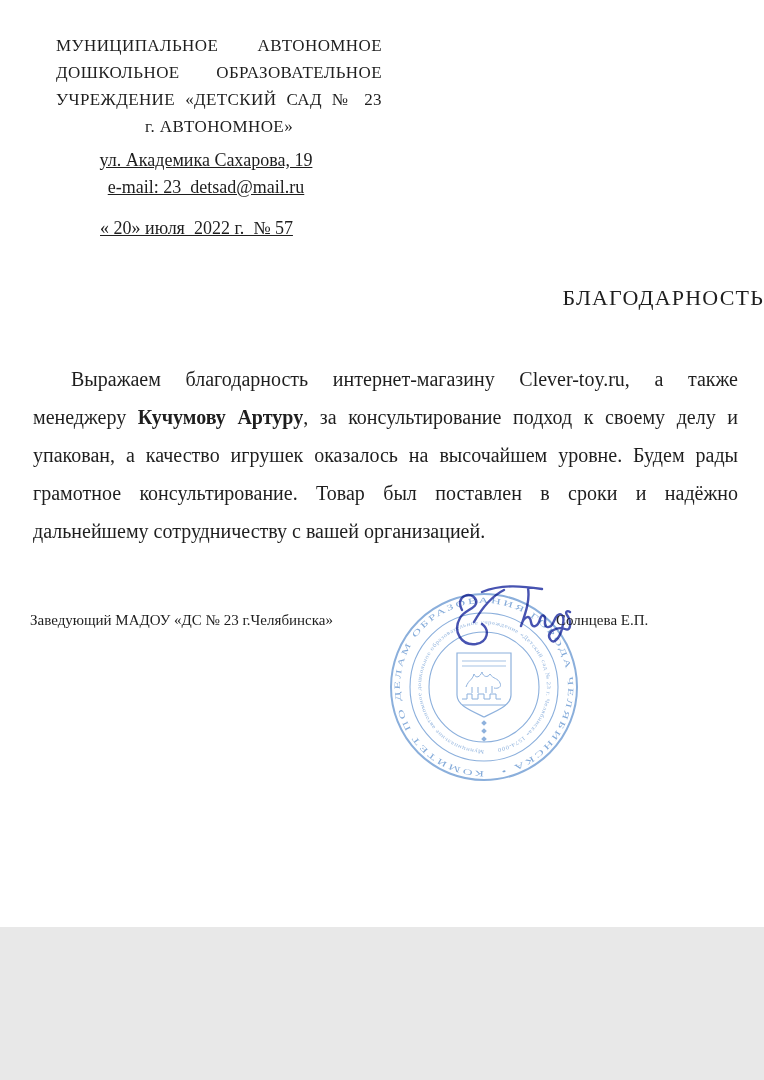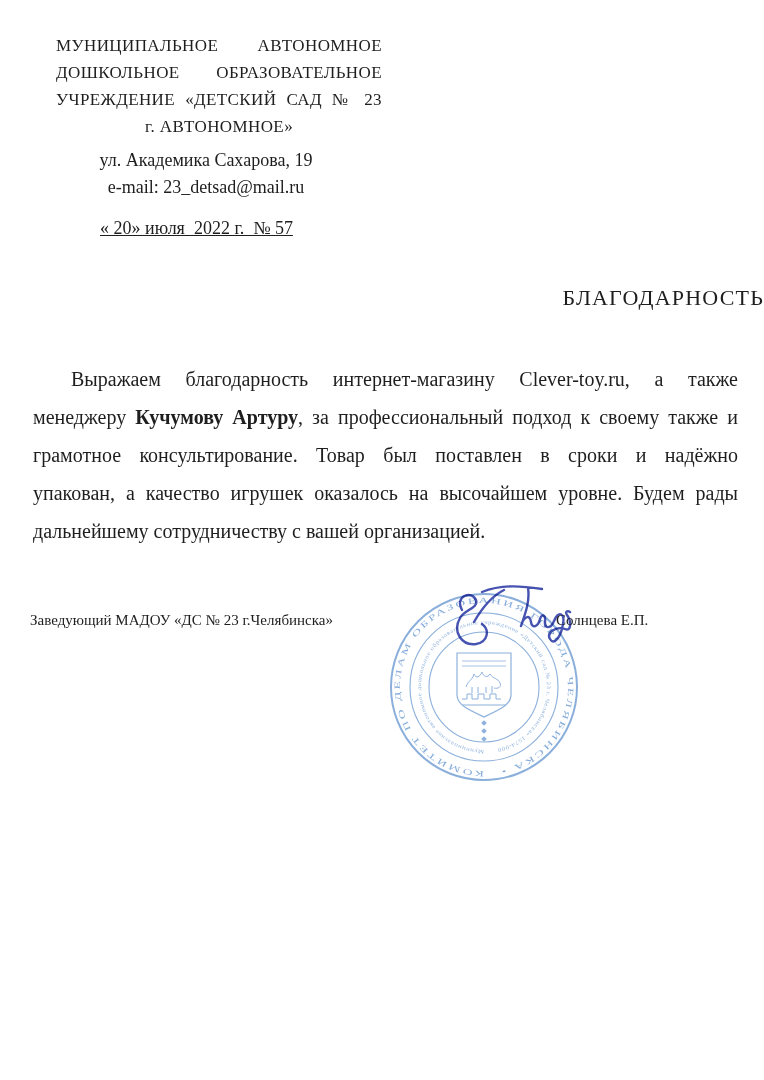--- a/index.html
+++ b/index.html
@@ -1,26 +1,26 @@
 <!DOCTYPE html>
 <html><head>
 <meta charset="utf-8">
 <style>
   html,body { margin:0; padding:0; background:#e8e8e8; }
   .page {
-    position:relative; width:764px; height:1080px; margin:0 auto;
+    position:relative; width:764px; height:927px; margin:0 auto;
     background:#ffffff; overflow:hidden;
     font-family:"Liberation Serif", serif; color:#1e1e1e;
   }
   
   .org-block { position:absolute; left:56px; top:32px; width:326px; }
   .org-line { font-size:17px; line-height:27px; letter-spacing:.4px; white-space:normal; }
   .org-line.just { text-align:justify; text-align-last:justify; }
   .org-line.center { text-align:center; }
-  .addr-line { position:absolute; left:56px; width:300px; text-align:center; font-size:18px; }
+  .addr-line { position:absolute; left:56px; width:300px; text-align:center; font-size:18px;text-decoration:underline; }
   .addr-1 { top:150px; }
   .addr-2 { top:177px; }
   .date-line { position:absolute; left:100px; top:218px; font-size:18px; white-space:pre;text-decoration:underline; }
   
   .doc-title { position:absolute; left:0; top:285px; width:764px; text-align:right;
     font-size:22px; letter-spacing:1.2px; }
   
   .body-par { position:absolute; left:33px; top:360px; width:705px; font-size:20px; }
   .body-line { line-height:38px; white-space:normal; }
   .body-line.just { text-align:justify; text-align-last:justify; }
@@ -48,24 +48,24 @@
   <div class="addr-line addr-1">ул. Академика Сахарова, 19</div>
   <div class="addr-line addr-2">e-mail: 23_detsad@mail.ru</div>
 
   <div class="date-line">« 20» июля  2022 г.  № 57</div>
 
   <div class="doc-title">БЛАГОДАРНОСТЬ</div>
 
   <div class="body-par">
     <div class="body-line just indent">Выражаем благодарность интернет-магазину Clever-toy.ru, а также</div>
     <div class="body-line just">
-      <span>менеджеру </span><span class="bold-name">Кучумову Артуру</span><span>, за профессиональный подход к своему также и</span>
+      <span>менеджеру </span><span class="bold-name">Кучумову Артуру</span><span>, за консультирование подход к своему делу и</span>
     </div>
+    <div class="body-line just">упакован, а качество игрушек оказалось на высочайшем уровне. Будем рады</div>
     <div class="body-line just">грамотное консультирование. Товар был поставлен в сроки и надёжно</div>
-    <div class="body-line just">упакован, а качество игрушек оказалось на высочайшем уровне. Будем рады</div>
     <div class="body-line">дальнейшему сотрудничеству с вашей организацией.</div>
   </div>
 
   <div class="sig-row">
     <span>Заведующий МАДОУ «ДС № 23 г.Челябинска»</span>
     <span class="sig-name">Солнцева Е.П.</span>
   </div>
 
   <svg class="stamp-svg" width="196" height="196" viewBox="0 0 196 196">
     <g stroke="#7ba4d7" fill="none" opacity="0.88">

